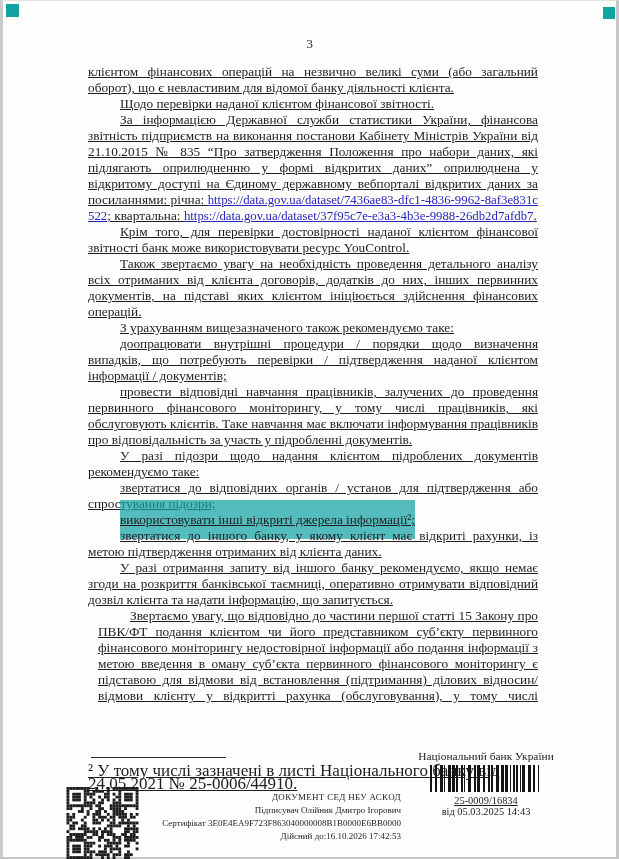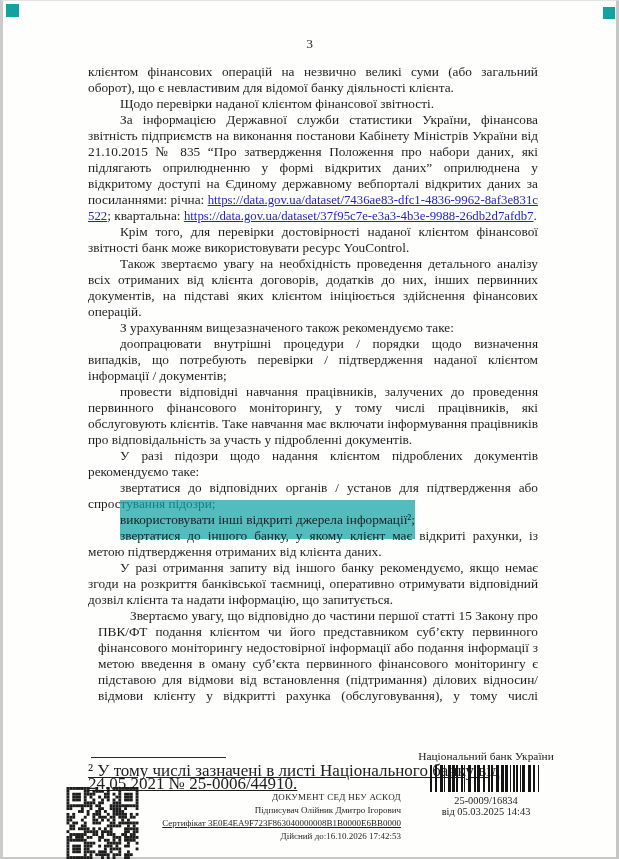--- a/index.html
+++ b/index.html
@@ -16,21 +16,21 @@
     background:#fefefd;
   }
   .pagenum{
     position:absolute;top:35px;left:0;width:100%;
     text-align:center;font-size:13.5px;
   }
   .text-col{
     position:absolute;left:85px;top:63px;width:450px;
     font-size:13.3px;line-height:16px;
   }
-  .para{margin:0;text-align:justify;}
+  .para{margin:0;text-align:justify;text-decoration:underline;}
   .para.indent{text-indent:32px;}
   .para.gap{}
   .para.jlast{text-align-last:justify;margin-left:10px;}
   a.doc-link{
     color:var(--link,#2526bd);
     text-decoration:underline;
     font-size:12.8px;
     word-break:break-all;
   }
   .hl{
@@ -48,25 +48,25 @@
   }
   .footnote{
     position:absolute;left:85px;top:763px;width:460px;
     font-size:17px;line-height:13px;text-decoration:underline;
   }
   
   .qr{position:absolute;left:62px;top:786px;width:75px;height:72px;}
   .sig{position:absolute;left:148px;top:790px;width:250px;}
   .sig .sys{font-size:10.8px;letter-spacing:.3px;margin:0 0 6px 0;}
   .sig .ln{font-size:9px;line-height:13px;margin:0;text-align:right;}
-  .sig .cert{text-decoration:underline;}
+  .sig .cert{}
   .org-col{position:absolute;left:400px;top:749px;width:166px;text-align:center;}
   .org-col .org{font-size:11.4px;margin:0 0 3px 0;}
   .barcode{display:block;margin:0 auto 3px auto;}
-  .org-col .ref{font-size:10.4px;margin:0;}
+  .org-col .ref{font-size:10.4px;margin:0;text-decoration:underline;}
   .org-col .date{font-size:10.4px;margin:0;}
 </style>
 </head>
 <body style="--ink: #1e1e22; --link: #2526bd; --teal: #12a2a2; --teal-soft: #12a2a2b8;">
 
 <div class="page">
 
   <div class="marker marker-tl"></div>
   <div class="marker marker-tr"></div>
 

